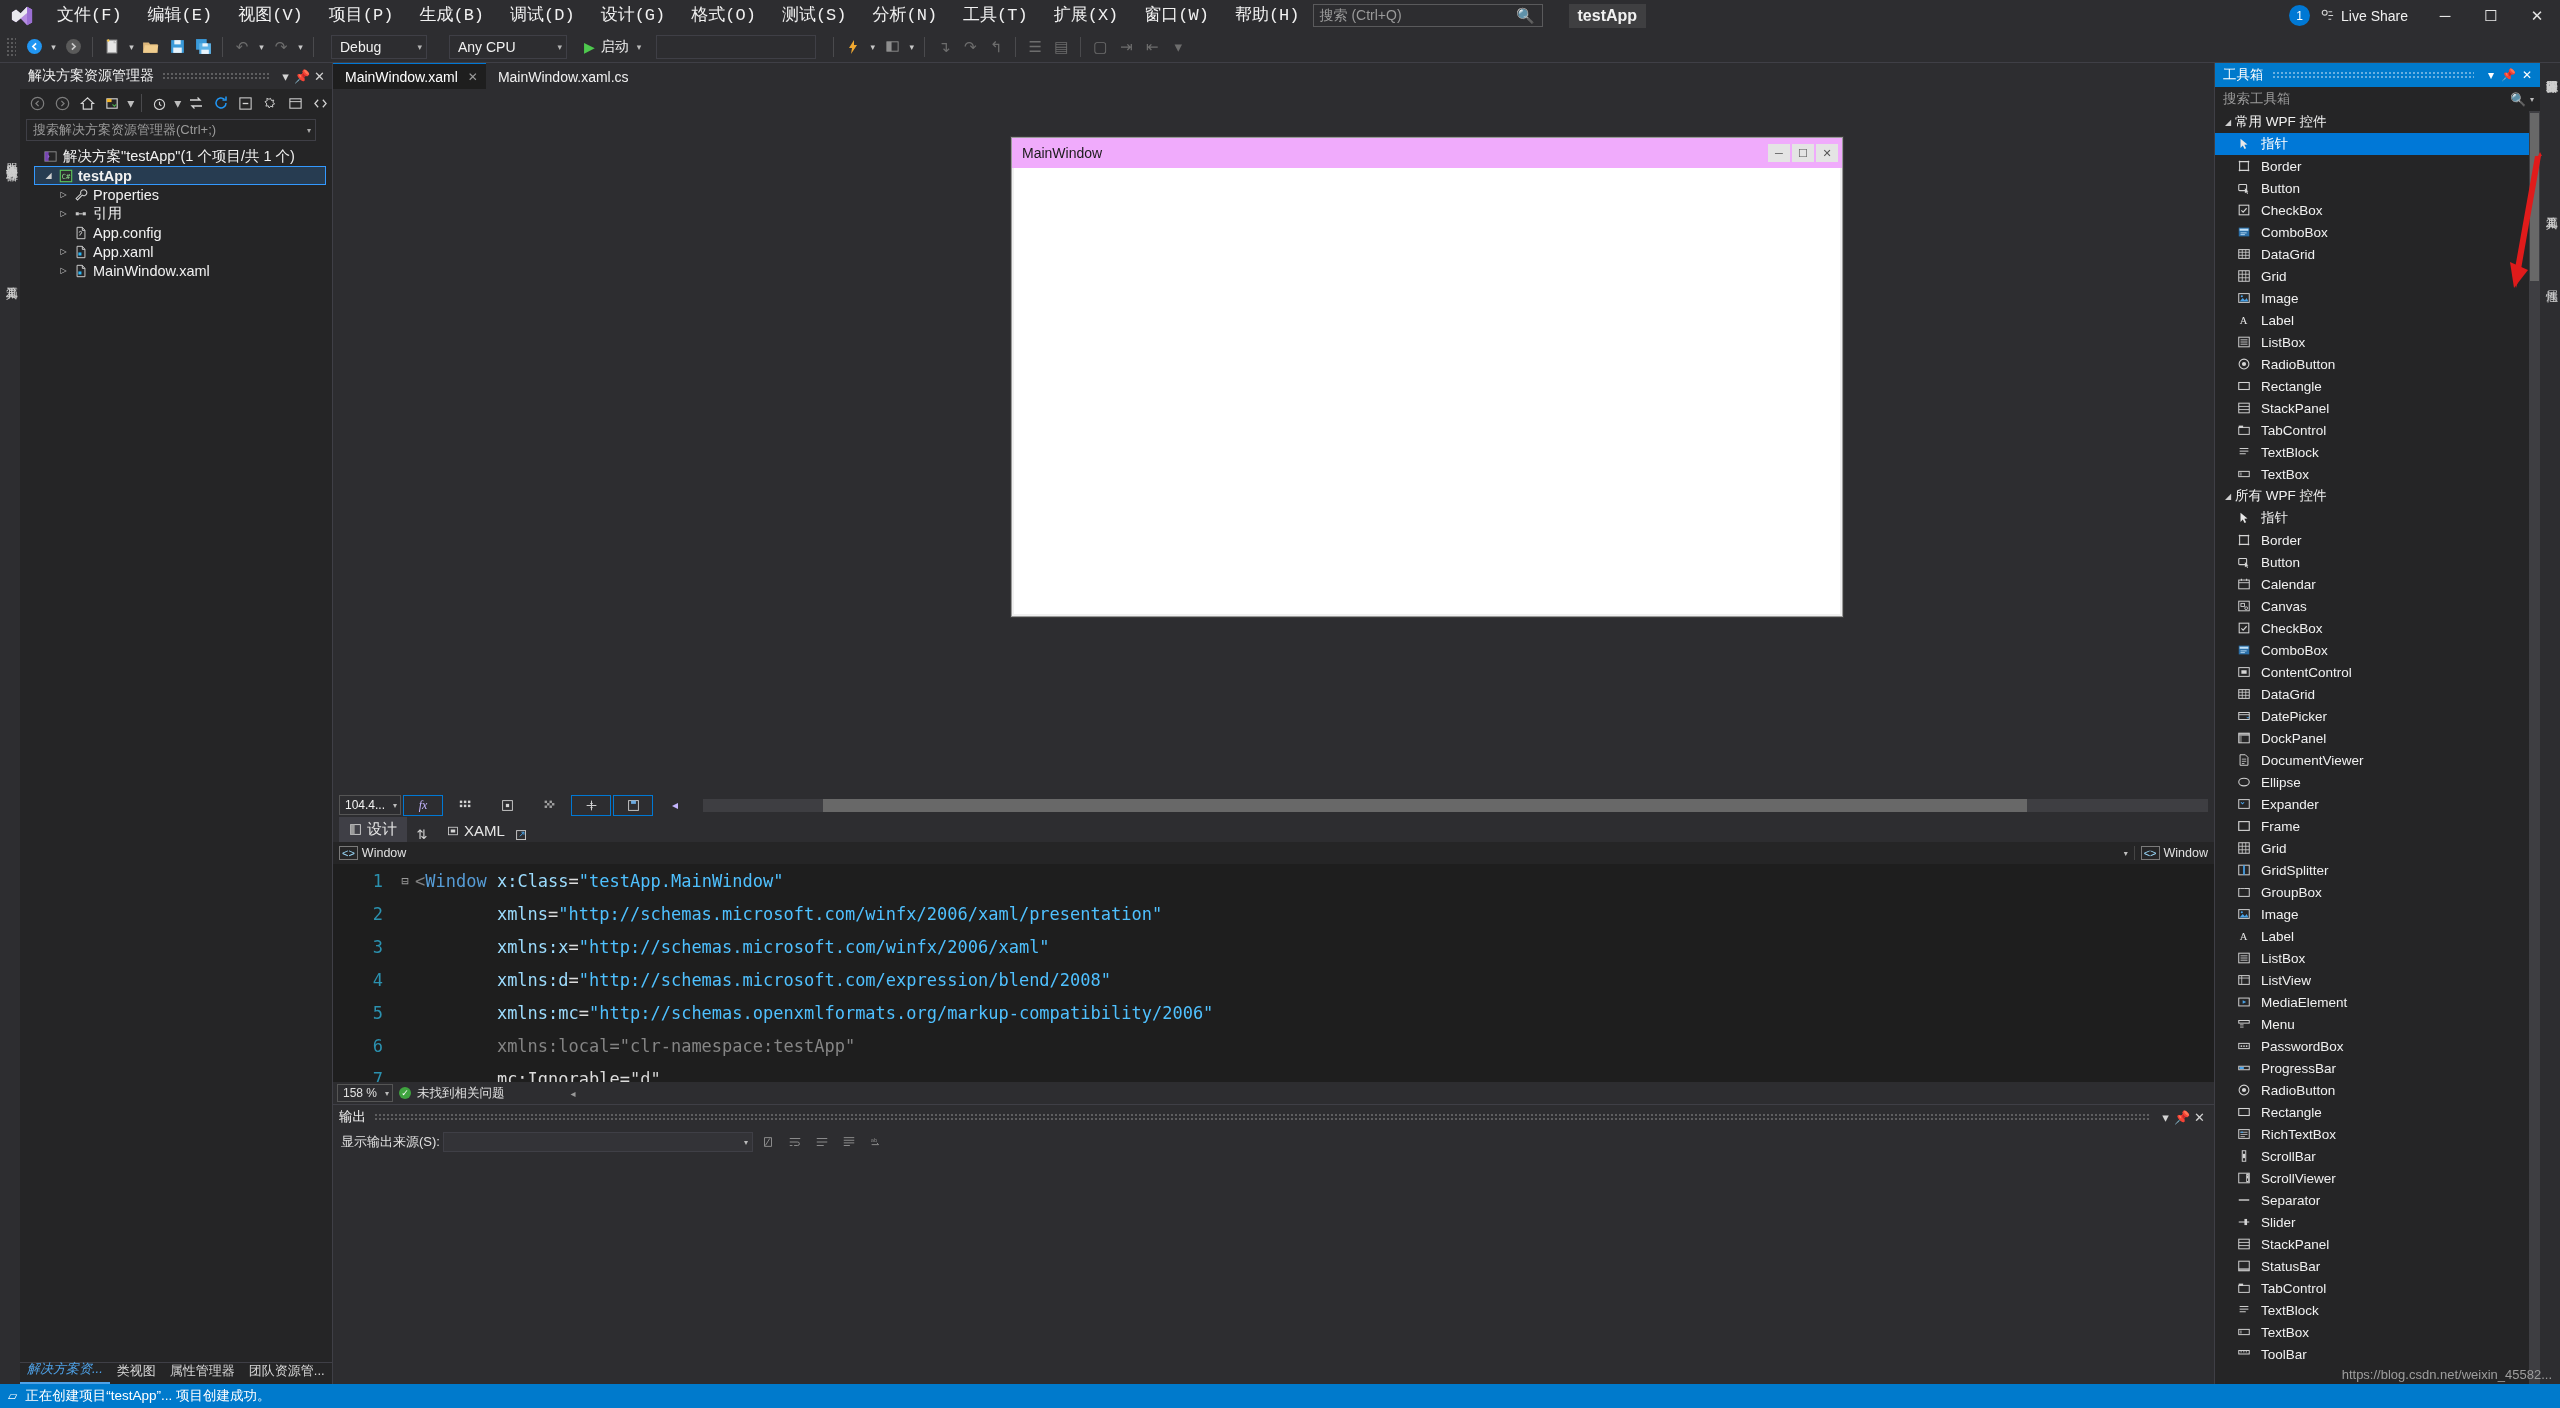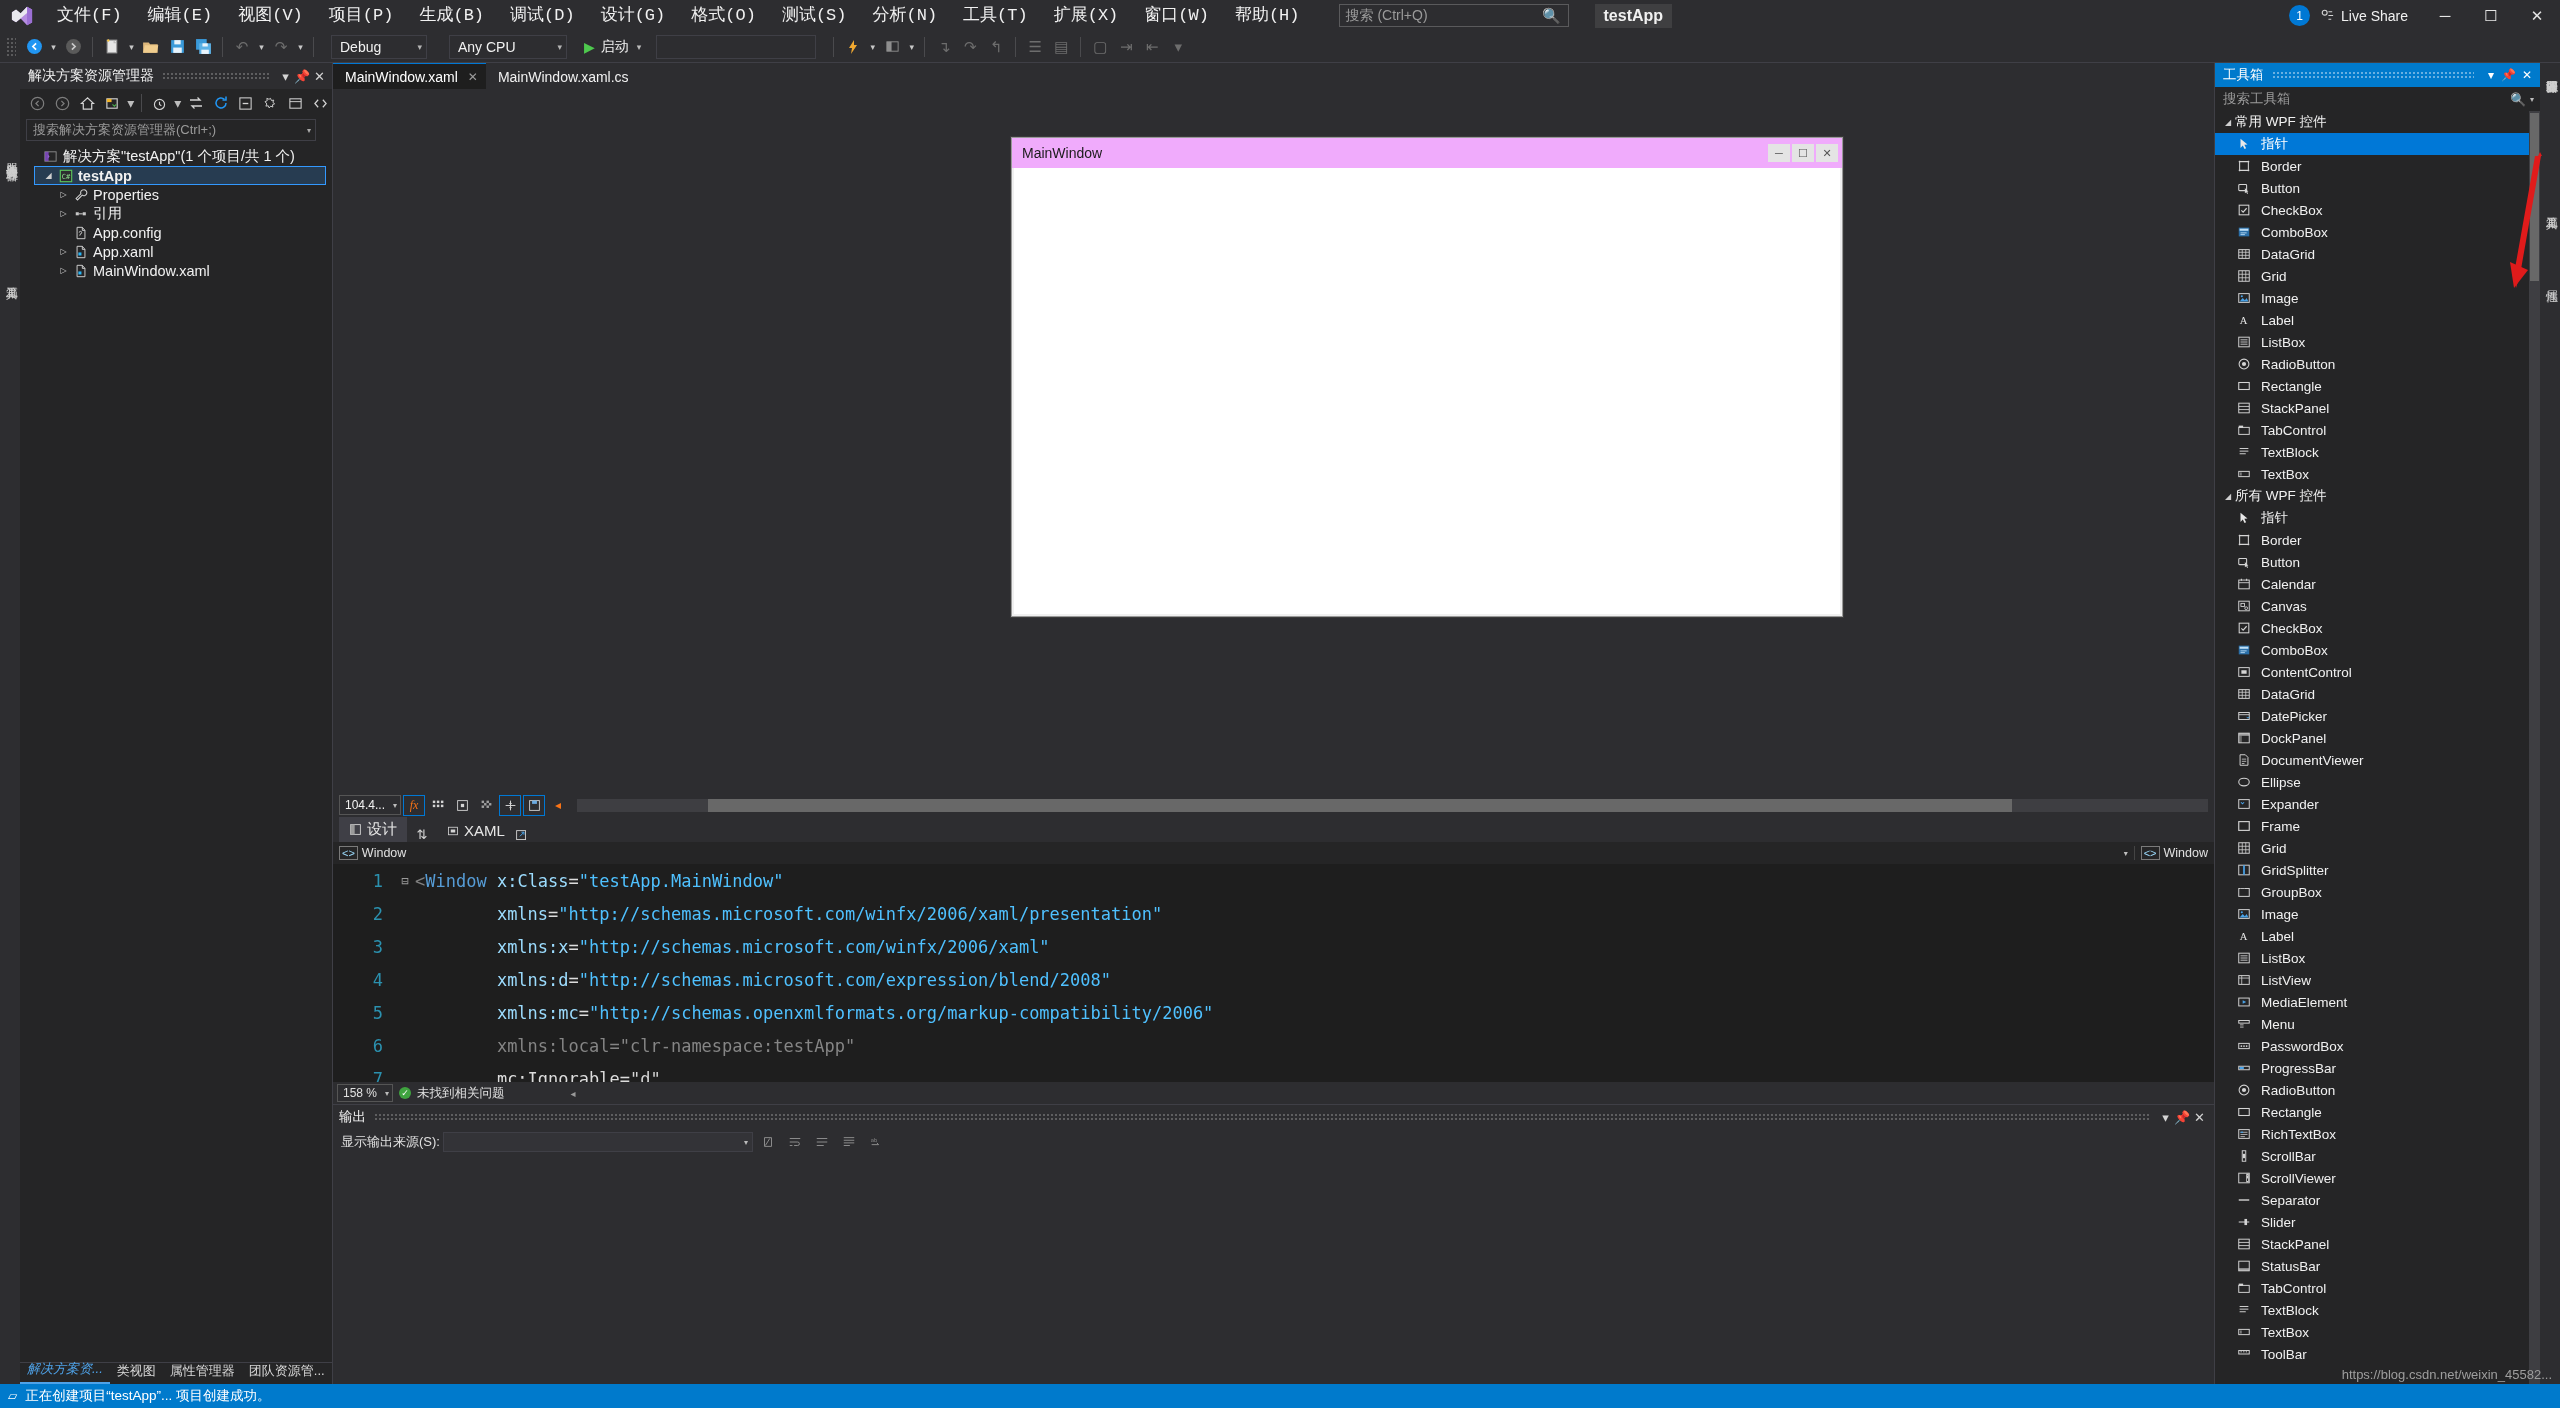--- a/index.html
+++ b/index.html
@@ -18,21 +18,21 @@
     position: relative; flex: none;
   }
   .vs-logo { width: 44px; display:flex; align-items:center; justify-content:center; }
   .vs-logo svg { display:block; }
   .menu { display: flex; align-items: center; height: 31px; }
   .menu-item {
     font-size: 17px; color: #f1f1f1; padding: 0 13px; line-height: 31px;
     white-space: nowrap; cursor: default; font-family: Liberation Mono, monospace;
   }
   .searchbox {
-    margin-left: 26px; width: 230px; height: 23px; background: #2d2d30;
+    margin-left: 0; width: 230px; height: 23px; background: #2d2d30;
     border: 1px solid #5a5a5c; display: flex; align-items: center;
     padding: 0 6px; color: #9a9a9a; font-size: 14px; position: relative;
   }
   .searchbox .ph { flex: 1; }
   .searchbox .mag { color: #d0d0d0; font-size: 15px; }
   .apptitle {
     margin-left: 26px; font-size: 16px; font-weight: bold; color: #f1f1f1;
     background: #3f3f41; padding: 3px 9px;
   }
   .win-ctrls { position: absolute; right: 0; top: 0; height: 31px; display: flex; align-items: center; }
@@ -123,21 +123,21 @@
   }
   .mw-title { height: 30px; background: #f0abfc; display:flex; align-items:center; padding-left:10px;
     font-size: 14px; color: #1b1b1b; justify-content: space-between; }
   .mw-ctrls { display:flex; gap:2px; padding-right: 4px; }
   .mw-c { width:22px; height:18px; display:flex; align-items:center; justify-content:center; color:#555; font-size:11px; background:#e4e4e4;}
   .mw-client { position:absolute; left: 2px; right: 2px; top: 30px; bottom: 2px; background: #fff; }
 
   .designer-bar { height: 26px; display: flex; align-items: center; background: #2d2d30; padding-left: 6px; flex:none; gap: 2px; }
   .zcombo { height: 20px; border: 1px solid #555; display:flex; align-items:center; padding: 0 3px 0 5px; font-size: 12px; color:#f1f1f1; }
   .zcombo .ca { margin-left: 8px; font-size: 8px; color:#bbb; }
-  .dbtn { width: 22px; height: 21px; display:flex; align-items:center; justify-content:center; color:#f97316; font-size: 12px; }
+  .dbtn { width: 40px; height: 21px; display:flex; align-items:center; justify-content:center; color:#c4b5fd; font-size: 12px; }
   .dbtn.hl { border: 1px solid #0078d4; }
   .hscroll-track { flex:1; height: 13px; background: #3e3e42; margin: 0 6px; position: relative; }
   .hscroll-thumb { position:absolute; left: 8%; width: 80%; top:0; bottom:0; background: #686868; }
 
   .split-tabs { height: 24px; display:flex; align-items: flex-end; background: #2d2d30; flex:none; padding-left: 6px; }
   .stab { font-size: 15px; padding: 3px 10px; color: #e6e6e6; display:flex; align-items:center; gap:5px;}
   .stab.active { background: #3f3f46; }
   .swap { width: 30px; text-align:center; color: #d4d4d4; font-size: 13px; }
 
   .xaml-crumbs { height: 22px; background: #252526; display:flex; align-items:center; font-size: 12.5px; color:#e0e0e0; flex:none; }

